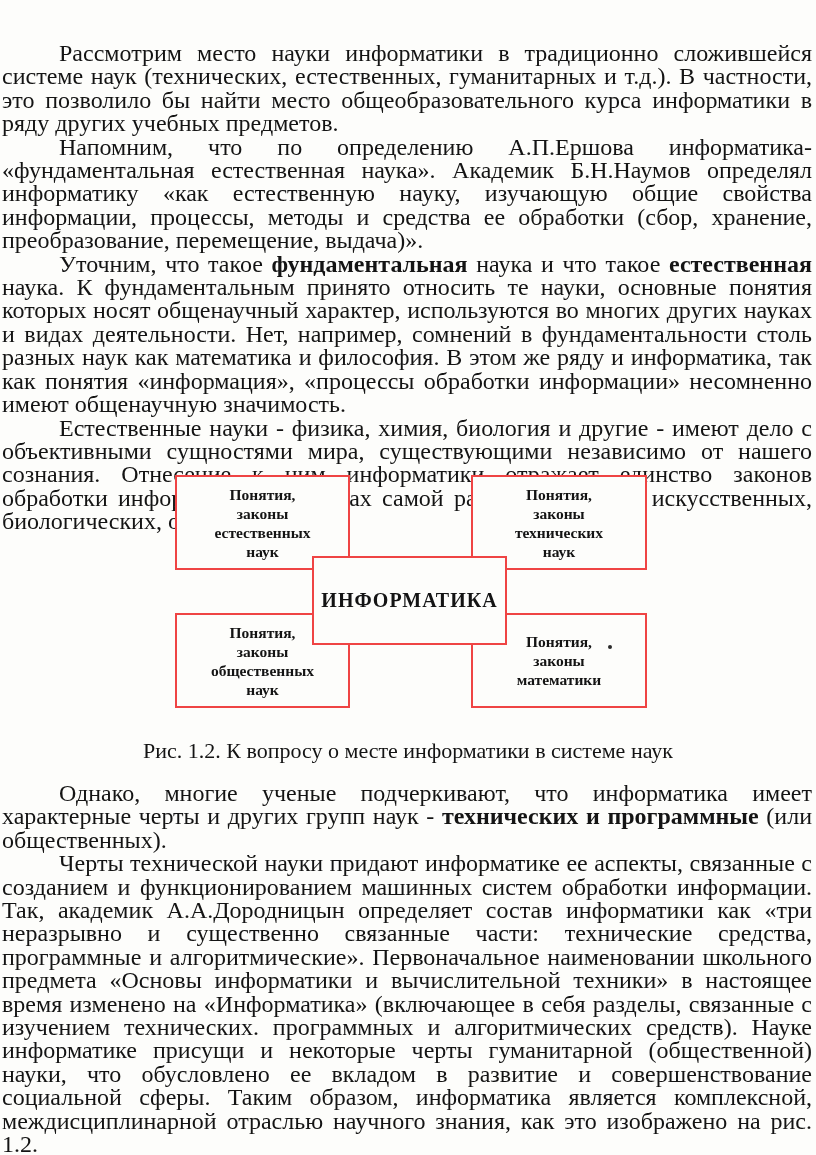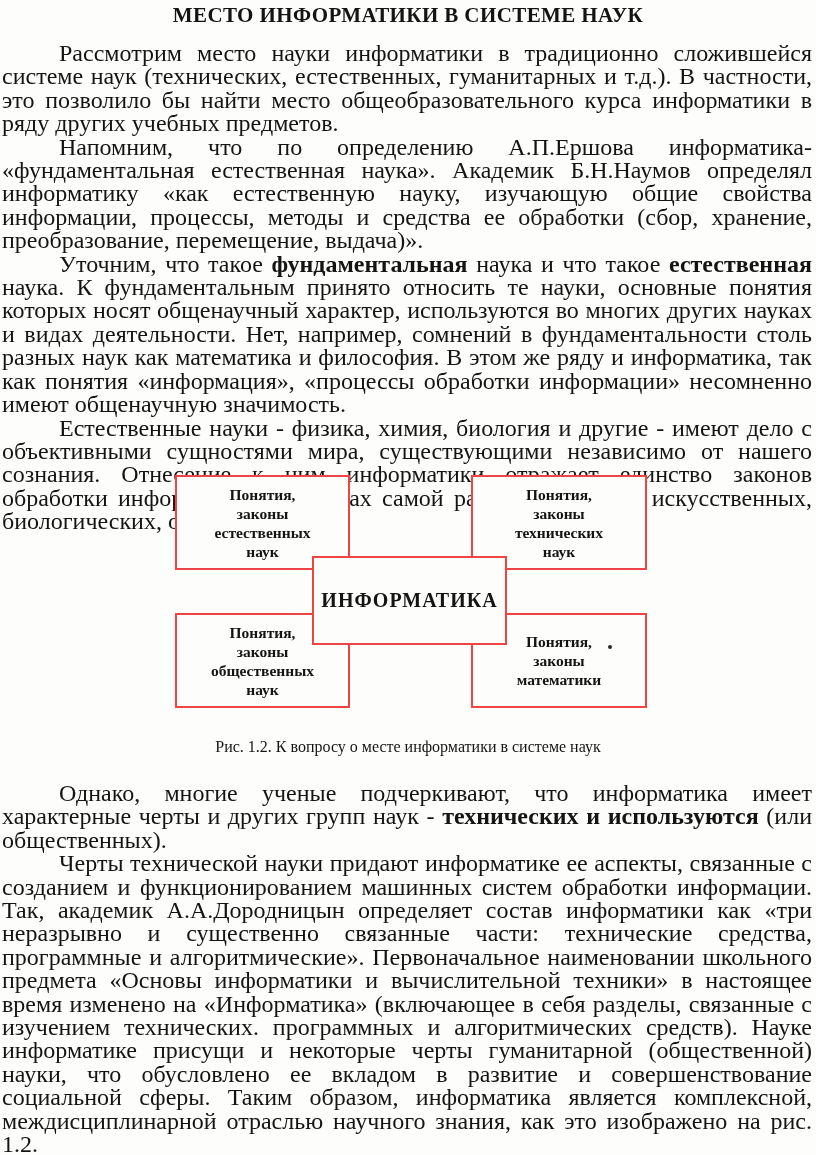--- a/index.html
+++ b/index.html
@@ -29,21 +29,21 @@
     line-height: 23.4px;
   }
   .text-block p { margin: 0; text-indent: 57px; }
   .text-block b { font-weight: bold; }
   .block1 { top: 42px; }
   .block2 { top: 782px; }
   .caption {
     position: absolute;
     top: 738px; left: 0; right: 0;
     text-align: center;
-    font-size: 16px;
+    font-size: 22px;
   }
   .diagram {
     position: absolute;
     left: 0; top: 0; width: 816px; height: 1155px;
     pointer-events: none;
   }
   .dbox {
     position: absolute;
     box-sizing: border-box;
     border: 2px solid #ef4444;
@@ -73,21 +73,20 @@
     border-radius: 50%;
     background: #2a2a2a;
     z-index: 3;
   }
 </style>
 </head>
 <body>
 
 <div class="page">
 
-  <h1 class="title">МЕСТО ИНФОРМАТИКИ В СИСТЕМЕ НАУК</h1>
 
   <div class="text-block block1">
       <p><span>Рассмотрим место науки информатики в традиционно сложившейся системе наук (технических, естественных, гуманитарных и т.д.). В частности, это позволило бы найти место общеобразовательного курса информатики в ряду других учебных предметов.</span></p>
       <p><span>Напомним, что по определению А.П.Ершова информатика- «фундаментальная естественная наука». Академик Б.Н.Наумов определял информатику «как естественную науку, изучающую общие свойства информации, процессы, методы и средства ее обработки (сбор, хранение, преобразование, перемещение, выдача)».</span></p>
       <p><span>Уточним, что такое </span><b>фундаментальная</b><span> наука и что такое </span><b>естественная</b><span> наука. К фундаментальным принято относить те науки, основные понятия которых носят общенаучный характер, используются во многих других науках и видах деятельности. Нет, например, сомнений в фундаментальности столь разных наук как математика и философия. В этом же ряду и информатика, так как понятия «информация», «процессы обработки информации» несомненно имеют общенаучную значимость.</span></p>
       <p><span>Естественные науки - физика, химия, биология и другие - имеют дело с объективными сущностями мира, существующими независимо от нашего сознания. Отнесение к ним информатики отражает единство законов обработки информации в системах самой разной природы - искусственных, биологических, общественных.</span></p>
     </div>
 
   <div class="diagram">
 
@@ -110,17 +109,17 @@
     <div class="dbox box-center">
       <span>ИНФОРМАТИКА</span>
     </div>
 
     <div class="artifact-dot"></div>
   </div>
 
   <div class="caption">Рис. 1.2. К вопросу о месте информатики в системе наук</div>
 
   <div class="text-block block2">
-      <p><span>Однако, многие ученые подчеркивают, что информатика имеет характерные черты и других групп наук - </span><b>технических и используются</b><span> (или общественных).</span></p>
+      <p><span>Однако, многие ученые подчеркивают, что информатика имеет характерные черты и других групп наук - </span><b>технических и программные</b><span> (или общественных).</span></p>
       <p><span>Черты технической науки придают информатике ее аспекты, связанные с созданием и функционированием машинных систем обработки информации. Так, академик А.А.Дородницын определяет состав информатики как «три неразрывно и существенно связанные части: технические средства, программные и алгоритмические». Первоначальное наименовании школьного предмета «Основы информатики и вычислительной техники» в настоящее время изменено на «Информатика» (включающее в себя разделы, связанные с изучением технических. программных и алгоритмических средств). Науке информатике присущи и некоторые черты гуманитарной (общественной) науки, что обусловлено ее вкладом в развитие и совершенствование социальной сферы. Таким образом, информатика является комплексной, междисциплинарной отраслью научного знания, как это изображено на рис. 1.2.</span></p>
     </div>
 
 </div>
 
 </body></html>

